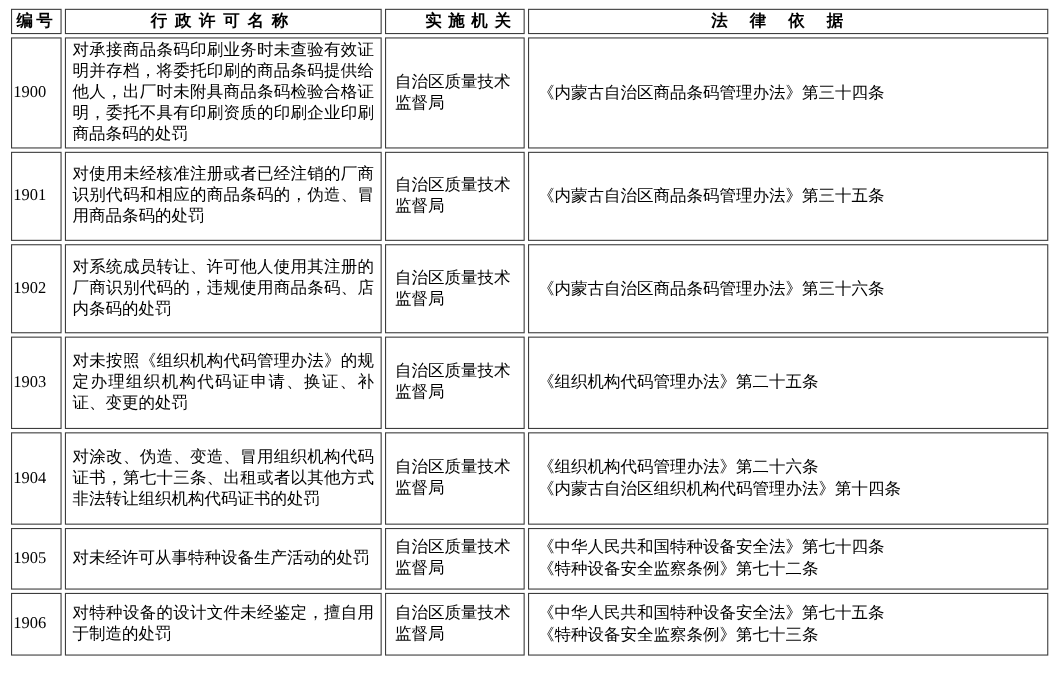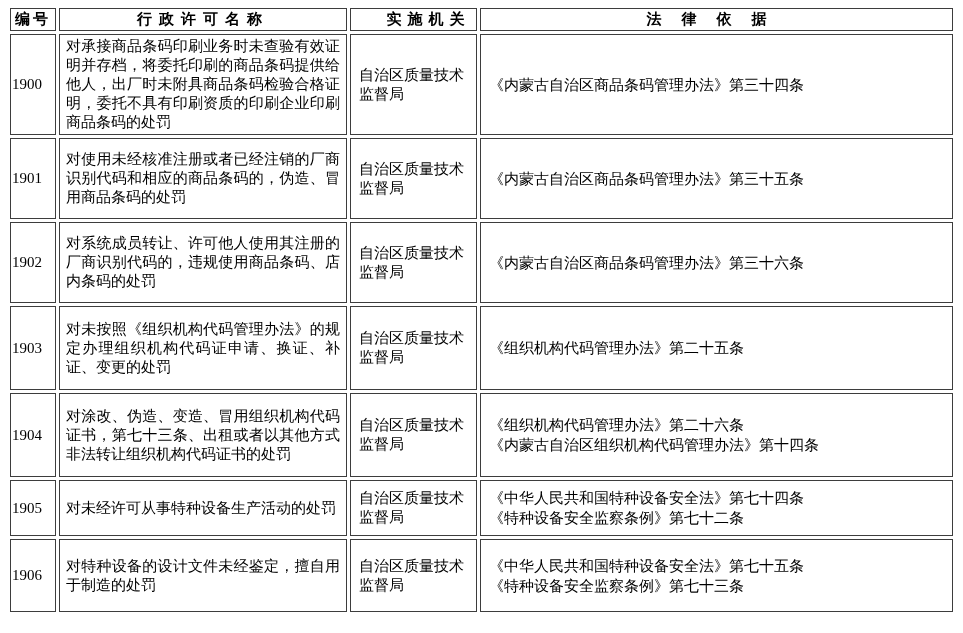--- a/index.html
+++ b/index.html
@@ -129,21 +129,21 @@
         <td class="c-legal">《组织机构代码管理办法》第二十六条
 《内蒙古自治区组织机构代码管理办法》第十四条</td>
       </tr>
       <tr style="height:56px">
         <td class="c-id">1905</td>
         <td class="c-name">对未经许可从事特种设备生产活动的处罚</td>
         <td class="c-agency">自治区质量技术监督局</td>
         <td class="c-legal">《中华人民共和国特种设备安全法》第七十四条
 《特种设备安全监察条例》第七十二条</td>
       </tr>
-      <tr style="height:73px">
+      <tr style="height:57px">
         <td class="c-id">1906</td>
         <td class="c-name">对特种设备的设计文件未经鉴定，擅自用于制造的处罚</td>
         <td class="c-agency">自治区质量技术监督局</td>
         <td class="c-legal">《中华人民共和国特种设备安全法》第七十五条
 《特种设备安全监察条例》第七十三条</td>
       </tr>
     </tbody>
   </table>
 </div>
 

